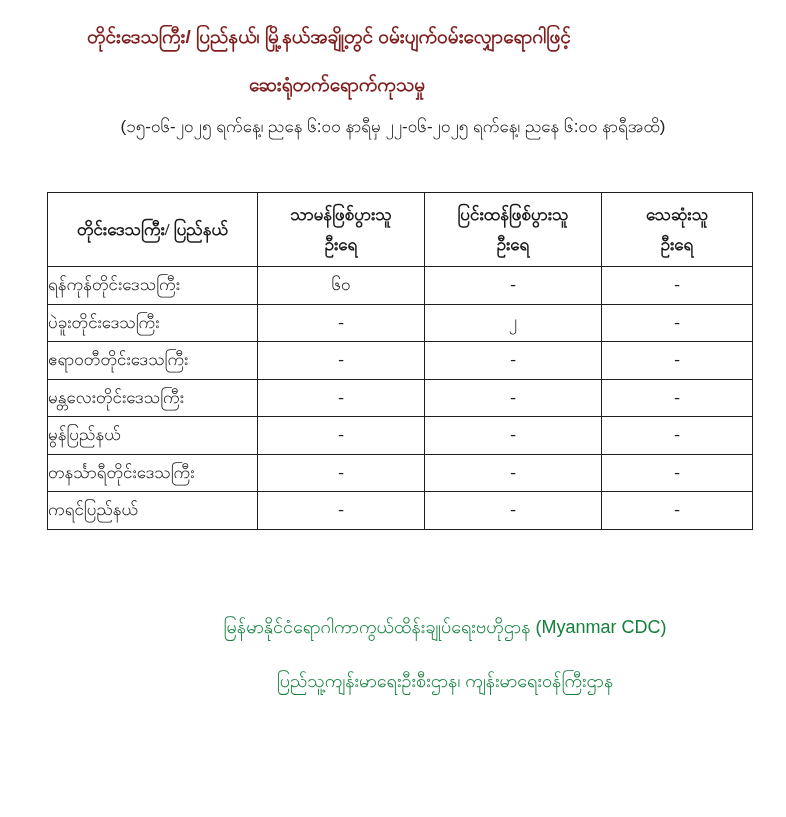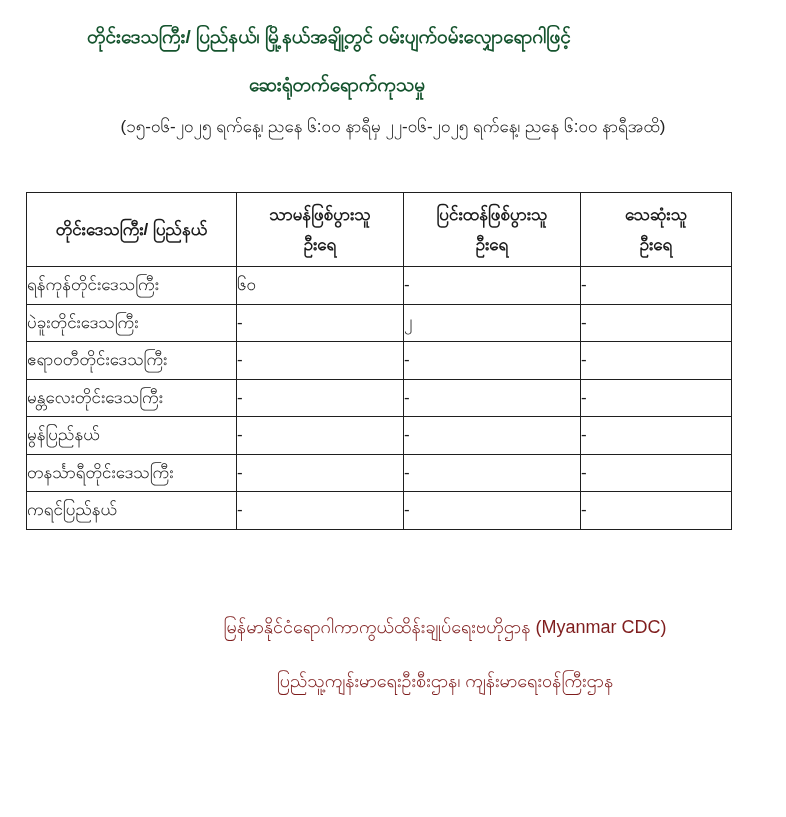--- a/index.html
+++ b/index.html
@@ -17,42 +17,43 @@
     overflow: hidden;
   }
   .title-line {
     position: absolute;
     left: 0;
     width: 658px;
     text-align: center;
     font-weight: bold;
     font-size: 19px;
     line-height: 30px;
-    color: #14532d;
+    color: #7f1d1d;
   }
   .title-1 { top: 22px; }
   .title-2 { top: 70px; margin-left: 8px; }
   .date-line {
     position: absolute;
     top: 112px;
     left: 0;
     width: 786px;
     text-align: center;
     font-weight: normal;
     font-size: 17px;
     line-height: 30px;
     color: #222222;
   }
   table.report {
     position: absolute;
     top: 192px;
-    left: 26px;
+    left: 47px;
     width: 705px;
     border-collapse: collapse;
     table-layout: fixed;
+    font-family: Liberation Serif, serif;
   }
   table.report th, table.report td {
     border: 1.5px solid #1f1f1f;
     padding: 0;
     vertical-align: middle;
     font-size: 17px;
     color: #1b1b1b;
     background: #ffffff;
   }
   col.c-region { width: 210px; }
@@ -70,32 +71,33 @@
   table.report td {
     height: 36.5px;
   }
   td.cell-region {
     text-align: left;
     padding-left: 10px;
     line-height: 24px;
     margin-left: 39px;
   }
   td.cell-num {
+    text-align: center;
     font-weight: normal;
   }
   .footer-line {
     position: absolute;
     left: 0;
     width: 786px;
     box-sizing: border-box;
     padding-left: 104px;
     text-align: center;
     font-size: 18px;
     line-height: 34px;
-    color: #7f1d1d;
+    color: #15803d;
   }
   .footer-1 { top: 610px; }
   .footer-2 { top: 664px; }
 </style>
 </head>
 <body>
 
 <div class="doc">
 
   <div class="title-line title-1">တိုင်းဒေသကြီး/ ပြည်နယ်၊ မြို့နယ်အချို့တွင် ဝမ်းပျက်ဝမ်းလျှောရောဂါဖြင့်</div>

